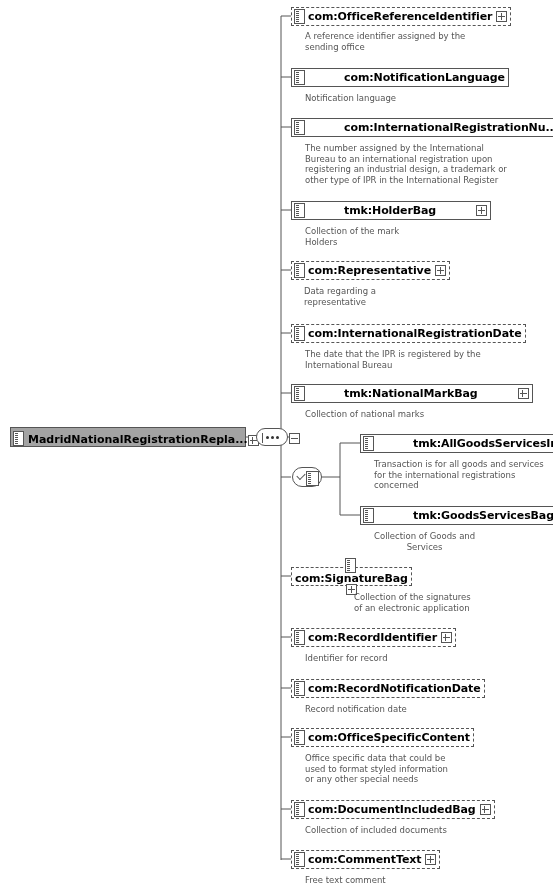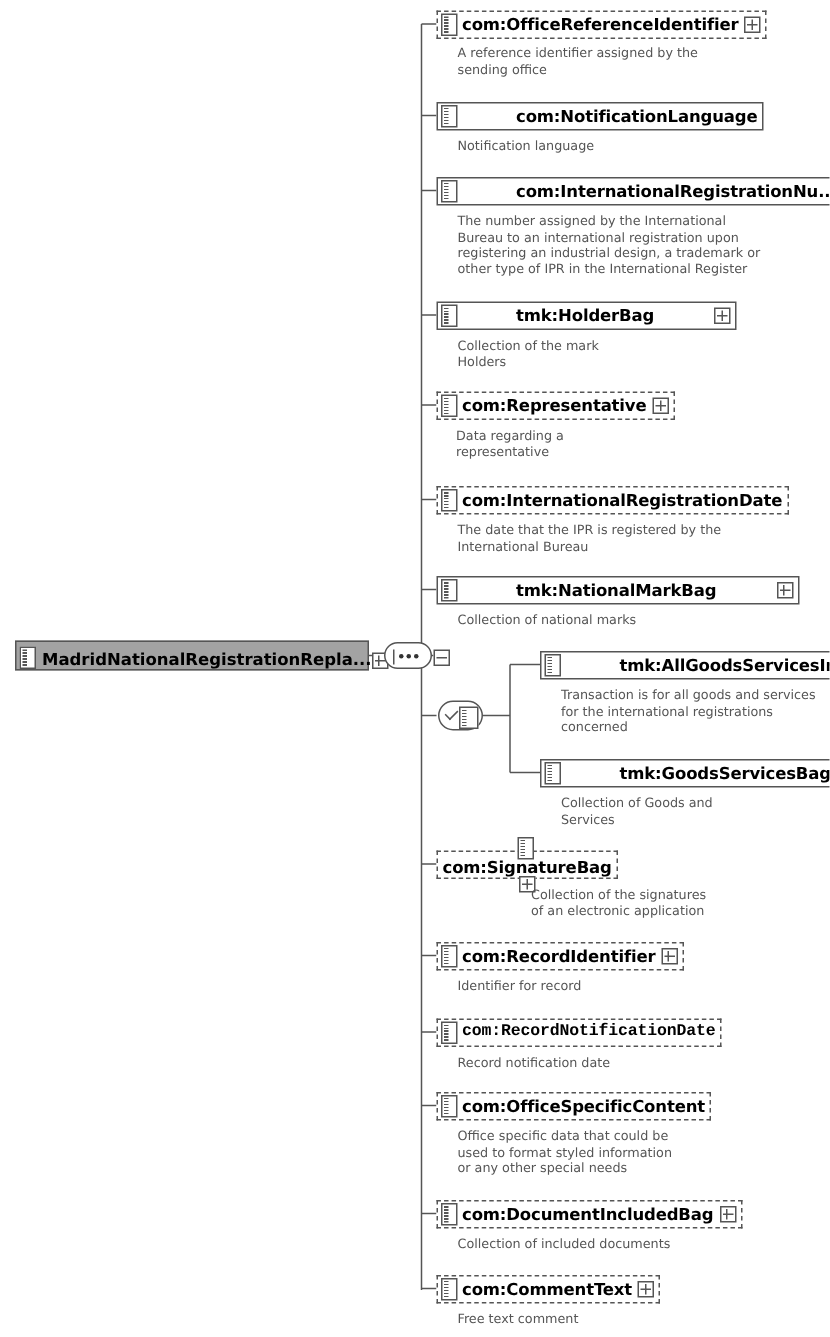--- a/index.html
+++ b/index.html
@@ -317,39 +317,39 @@
   </div>
   <div class="annot" style="left:374px; top:459px;">Transaction is for all goods and services
 for the international registrations
 concerned</div>
 
   <div class="node solid" style="left:360px; top:506px;">
     <span class="elemicon"></span>
     <span class="label">tmk:GoodsServicesBag</span>
     <span class="plus"></span>
   </div>
-  <div class="annot" style="left:374px; top:531px;">Collection of Goods and
+  <div class="annot" style="left:374px; top:531px;text-align:center;">Collection of Goods and
 Services</div>
 
   <div class="node dashed" style="left:291px; top:567px;flex-direction:column;">
     <span class="elemicon"></span>
     <span class="label">com:SignatureBag</span>
     <span class="plus"></span>
   </div>
   <div class="annot" style="left:319px; top:592px;margin-left:35px;">Collection of the signatures
 of an electronic application</div>
 
   <div class="node dashed" style="left:291px; top:628px;">
     <span class="elemicon"></span>
     <span class="label">com:RecordIdentifier</span>
     <span class="plus"></span>
   </div>
   <div class="annot" style="left:305px; top:653px;">Identifier for record</div>
 
-  <div class="node dashed" style="left:291px; top:679px;font-family:Liberation Mono, monospace;">
+  <div class="node dashed" style="left:291px; top:679px;">
     <span class="elemicon"></span>
     <span class="label">com:RecordNotificationDate</span>
   </div>
   <div class="annot" style="left:305px; top:704px;">Record notification date</div>
 
   <div class="node dashed" style="left:291px; top:728px;">
     <span class="elemicon"></span>
     <span class="label">com:OfficeSpecificContent</span>
   </div>
   <div class="annot" style="left:305px; top:753px;">Office specific data that could be

